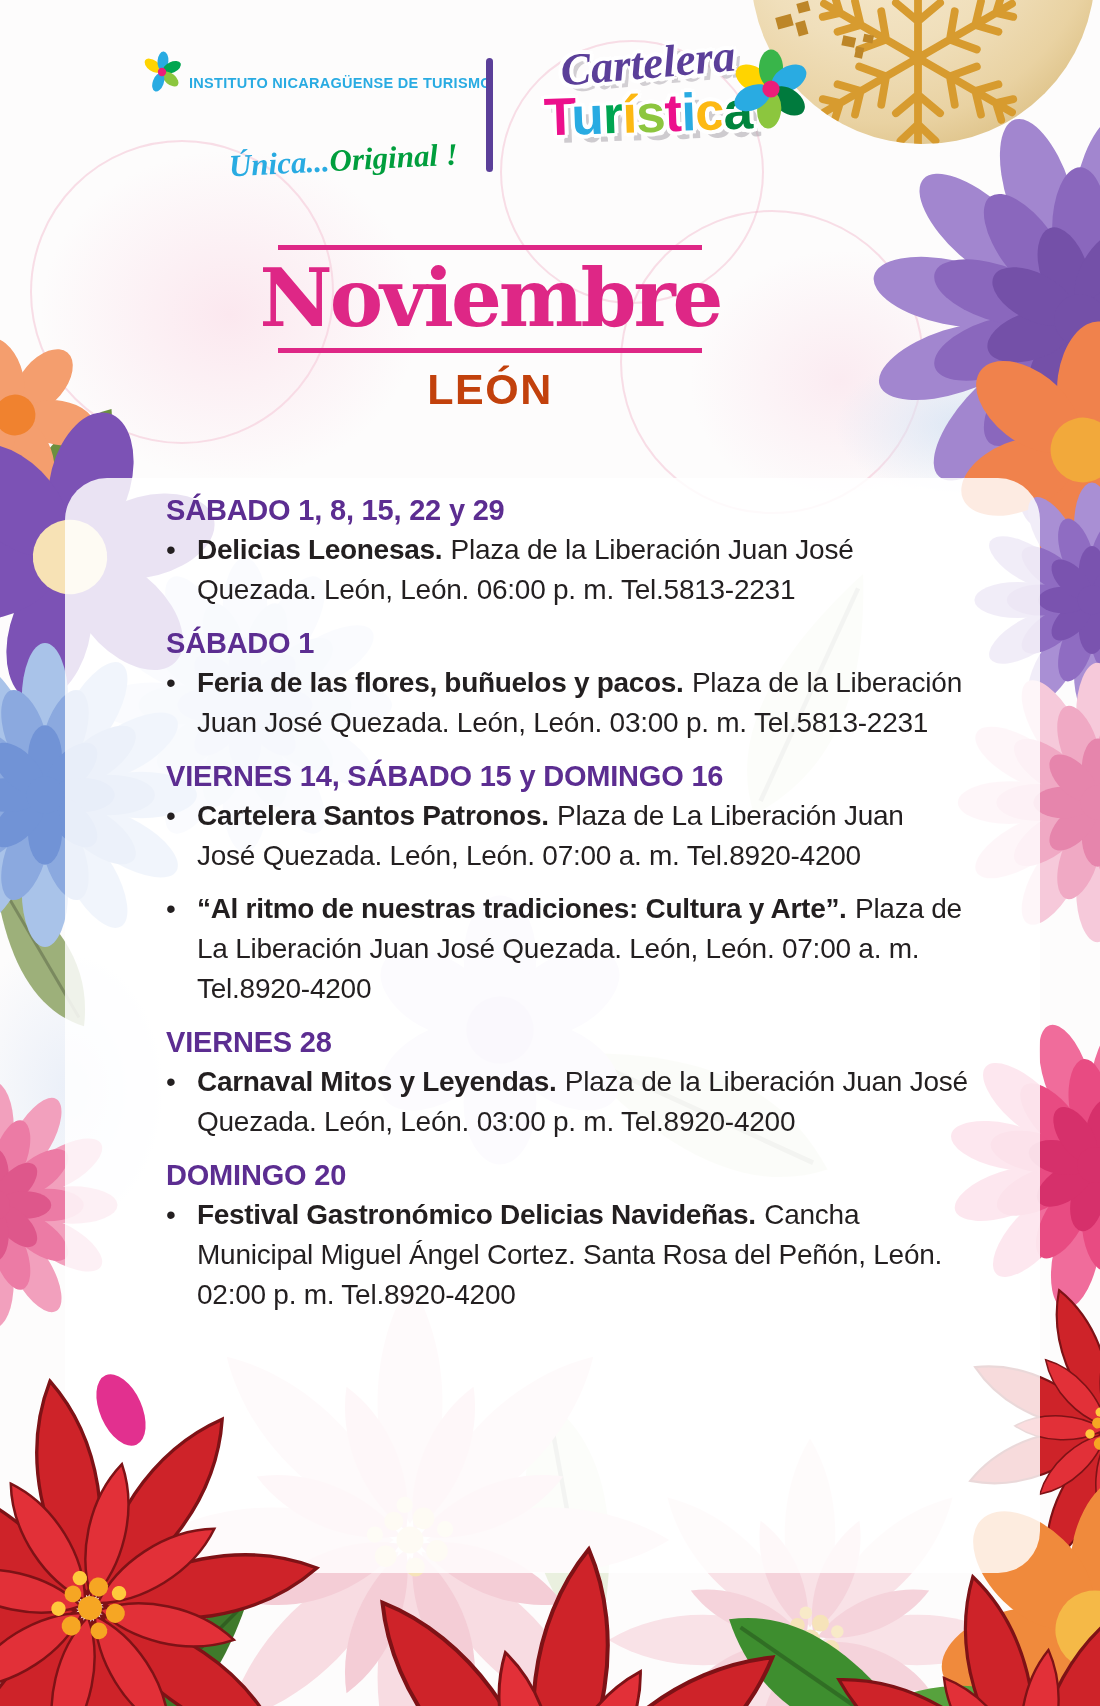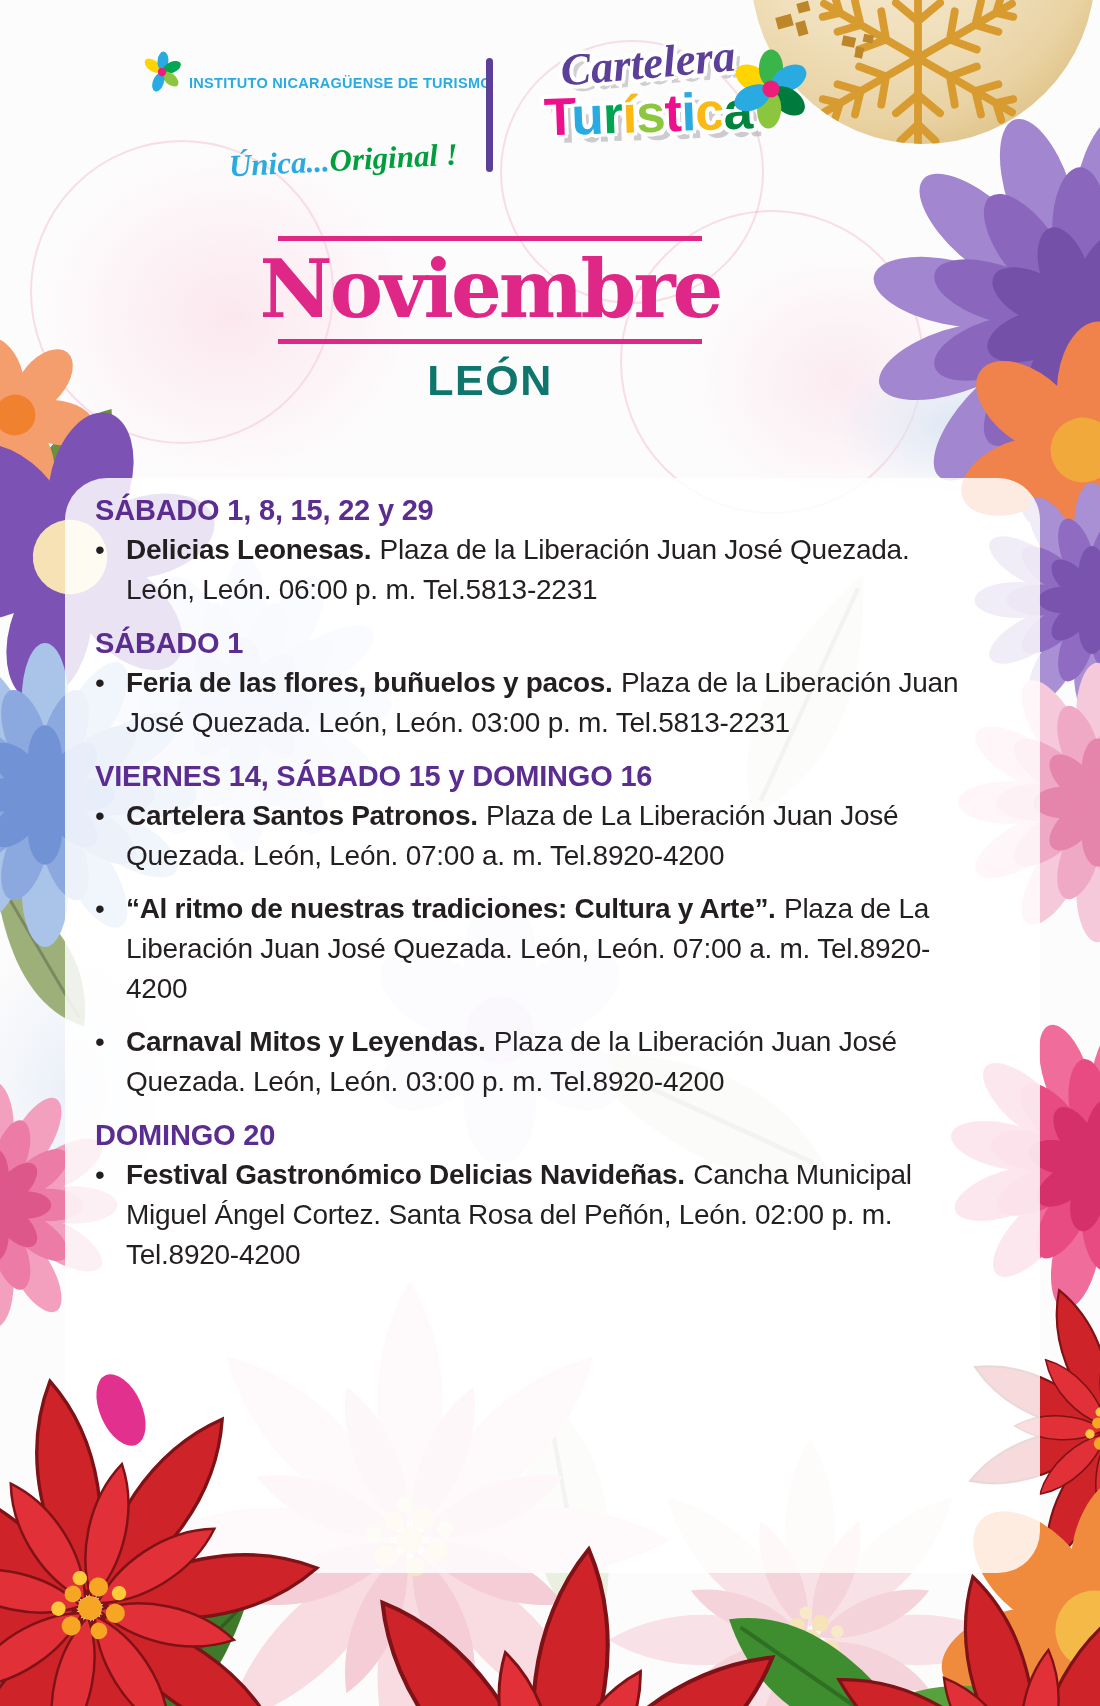--- a/index.html
+++ b/index.html
@@ -48,29 +48,29 @@
   .turistica .tl:nth-child(3){color:#00A551;}
   .turistica .tl:nth-child(4){color:#FDB913;}
   .turistica .tl:nth-child(5){color:#8DC63F;}
   .turistica .tl:nth-child(6){color:#EC108C;}
   .turistica .tl:nth-child(7){color:#29ABE2;}
   .turistica .tl:nth-child(8){color:#FDB913;}
   .turistica .tl:nth-child(9){color:#00843D;}
   .cart-flower{position:absolute;left:230px;top:3px;}
 
   
-  .title-wrap{position:absolute;left:0;top:236px;width:980px;text-align:center;z-index:15;}
+  .title-wrap{position:absolute;left:0;top:245px;width:980px;text-align:center;z-index:15;}
   .rule{width:424px;height:5px;background:#DE2786;margin:0 auto;}
   .month{margin:8px 0 10px;font-family:"DejaVu Serif",serif;font-weight:bold;
          font-size:80px;line-height:1;letter-spacing:-3px;color:#DE2786;}
-  .city{margin-top:12px;font-size:43px;font-weight:bold;letter-spacing:1.5px;color:#0f766e;}
+  .city{margin-top:12px;font-size:43px;font-weight:bold;letter-spacing:1.5px;color:#c2410c;}
 
   
   .card{position:absolute;left:65px;top:478px;width:975px;height:1095px;box-sizing:border-box;
-        background:rgba(255,255,255,.84);border-radius:42px;padding:12px 72px 0 30px;z-index:20;}
+        background:rgba(255,255,255,.84);border-radius:42px;padding:12px 72px 0 101px;z-index:20;}
   .event{margin:0 0 13px 0;}
   .event-date{margin:0;font-size:29px;line-height:40px;font-weight:bold;color:#5C2D91;
               letter-spacing:-.2px;}
   .event-line{display:flex;margin:0;font-size:28px;line-height:40px;color:#231F20;
               letter-spacing:-.25px;}
   .bullet{flex:none;width:31px;}
   .event-text{flex:1;}
   .event-title{font-weight:bold;margin-right:.3em;letter-spacing:-.3px;}
 </style>
 </head>
@@ -376,20 +376,21 @@
     </section>
 
     <section class="event">
       <p class="event-line">
         <span class="bullet">•</span>
         <span class="event-text"><b class="event-title">“Al ritmo de nuestras tradiciones: Cultura y Arte”.</b><span>Plaza de La Liberación Juan José Quezada. León, León. 07:00 a. m. Tel.8920-4200</span></span>
       </p>
     </section>
 
     <section class="event">
+      <h3 class="event-date">VIERNES 28</h3>
       <p class="event-line">
         <span class="bullet">•</span>
         <span class="event-text"><b class="event-title">Carnaval Mitos y Leyendas.</b><span>Plaza de la Liberación Juan José Quezada. León, León. 03:00 p. m. Tel.8920-4200</span></span>
       </p>
     </section>
 
     <section class="event">
       <h3 class="event-date">DOMINGO 20</h3>
       <p class="event-line">
         <span class="bullet">•</span>

